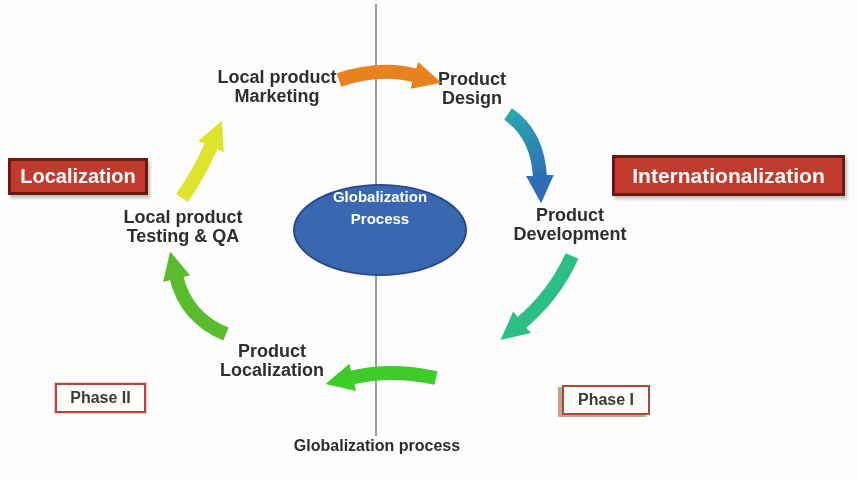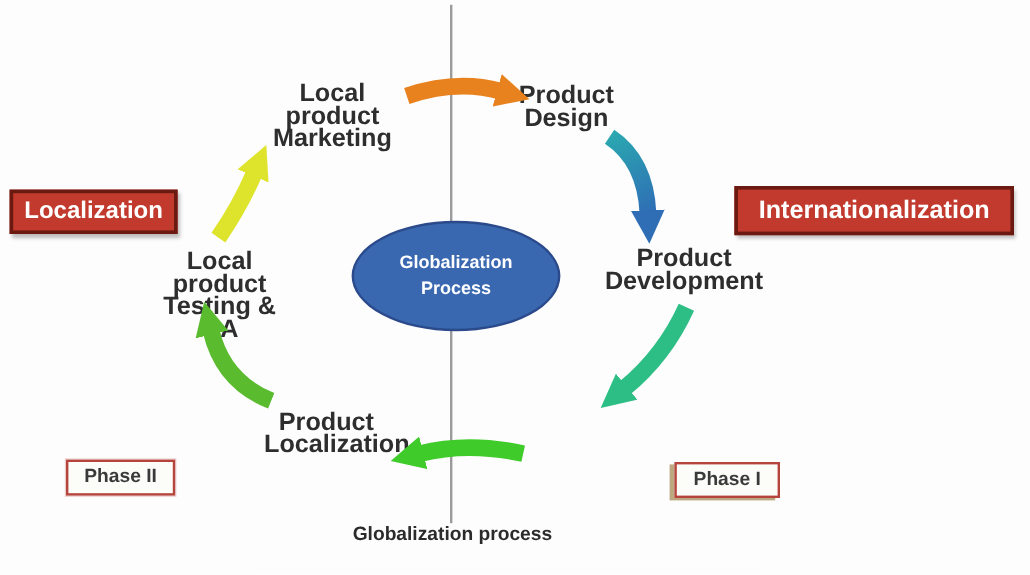--- a/index.html
+++ b/index.html
@@ -22,33 +22,33 @@
     z-index: 0;
   }
   .center-ellipse {
     position: absolute;
     left: 293px; top: 184px;
     width: 174px; height: 92px;
     background: var(--center-fill, #3a68b0);
     border: 2px solid var(--center-border, #2b4a8b);
     border-radius: 50%;
     box-sizing: border-box;
-    display: flex; align-items: center; justify-content: center;
+    display: flex; justify-content: center;
     z-index: 2;
   }
   .center-ellipse .lbl {
     color: var(--center-text, #ffffff);
     font-size: 15px; font-weight: 700;
     line-height: 22px; text-align: center;
     white-space: pre-line;
   }
   .node-label {
     position: absolute;
     color: var(--label-text, #2e2e2e);
-    font-size: 21px; font-weight: 700;
+    font-size: 18px; font-weight: 700;
     line-height: 19px; text-align: center;
     white-space: pre-line;
     z-index: 2;
   }
   .n-marketing    { left: 212px; top: 68px;  width: 130px; }
   .n-design       { left: 427px; top: 70px;  width: 90px;  }
   .n-development  { left: 504px; top: 206px; width: 132px; }
   .n-qa           { left: 431px; top: 342px; width: 82px;  }
   .n-localization { left: 220px; top: 342px; width: 104px; }
   .n-testing      { left: 122px; top: 208px; width: 122px; }

